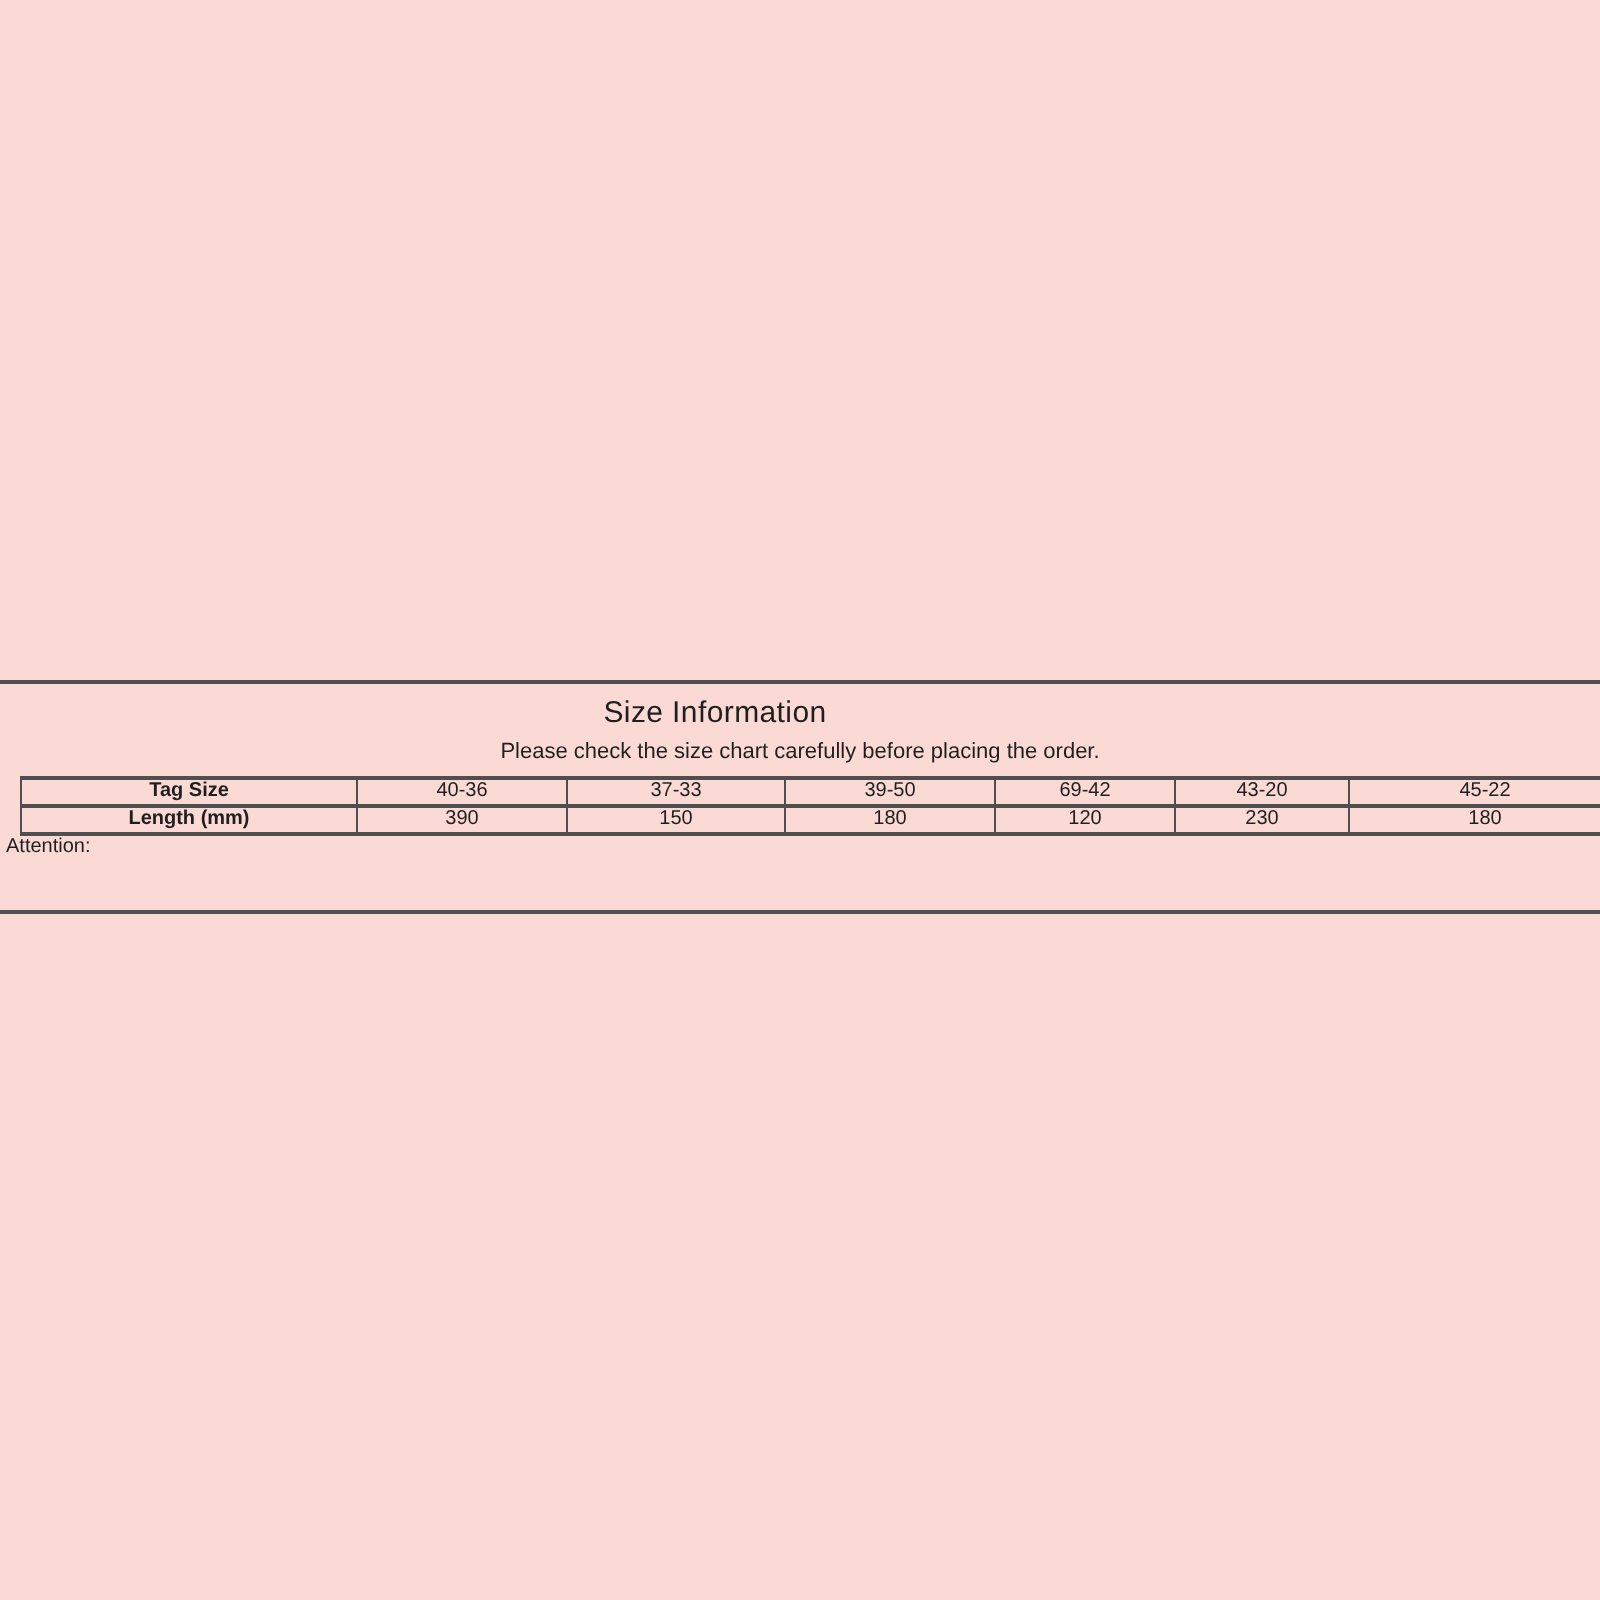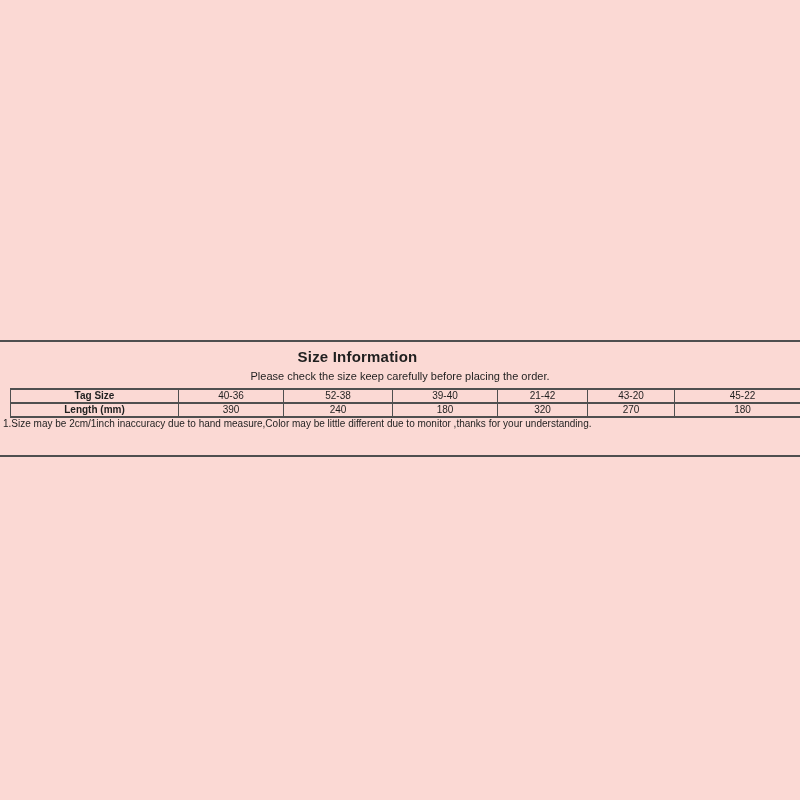--- a/index.html
+++ b/index.html
@@ -22,21 +22,21 @@
   }
   #rule-top { top: 340px; }
   #rule-bottom { top: 455px; }
   .title {
     position: absolute;
     top: 347px;
     left: 0;
     width: 715px;
     text-align: center;
     font-size: 15px;
-    font-weight: bold;
+    font-weight: normal;
     line-height: 20px;
     letter-spacing: 0.2px;
   }
   .subtitle {
     position: absolute;
     top: 369px;
     left: 0;
     width: 800px;
     text-align: center;
     font-size: 11px;
@@ -74,51 +74,51 @@
   }
   .attention div { white-space: nowrap; }
 </style>
 </head>
 <body>
 
 <div class="rule" id="rule-top"></div>
 
 <div class="title">Size Information</div>
 
-<div class="subtitle">Please check the size keep carefully before placing the order.</div>
+<div class="subtitle">Please check the size chart carefully before placing the order.</div>
 
 <table class="size-table">
   <colgroup>
     <col style="width:168px">
     <col style="width:105px">
     <col style="width:109px">
     <col style="width:105px">
     <col style="width:90px">
     <col style="width:87px">
     <col style="width:136px">
   </colgroup>
   <tbody>
     <tr>
       <td class="hdr">Tag Size</td>
       <td>40-36</td>
-      <td>52-38</td>
-      <td>39-40</td>
-      <td>21-42</td>
+      <td>37-33</td>
+      <td>39-50</td>
+      <td>69-42</td>
       <td>43-20</td>
       <td>45-22</td>
     </tr>
     <tr>
       <td class="hdr">Length (mm)</td>
       <td>390</td>
-      <td>240</td>
+      <td>150</td>
       <td>180</td>
-      <td>320</td>
-      <td>270</td>
+      <td>120</td>
+      <td>230</td>
       <td>180</td>
     </tr>
   </tbody>
 </table>
 
 <div class="attention">
-  <div>1.Size may be 2cm/1inch inaccuracy due to hand measure,Color may be little different due to monitor ,thanks for your understanding.</div>
+  <div>Attention:</div>
 </div>
 
 <div class="rule" id="rule-bottom"></div>
 
 </body></html>

